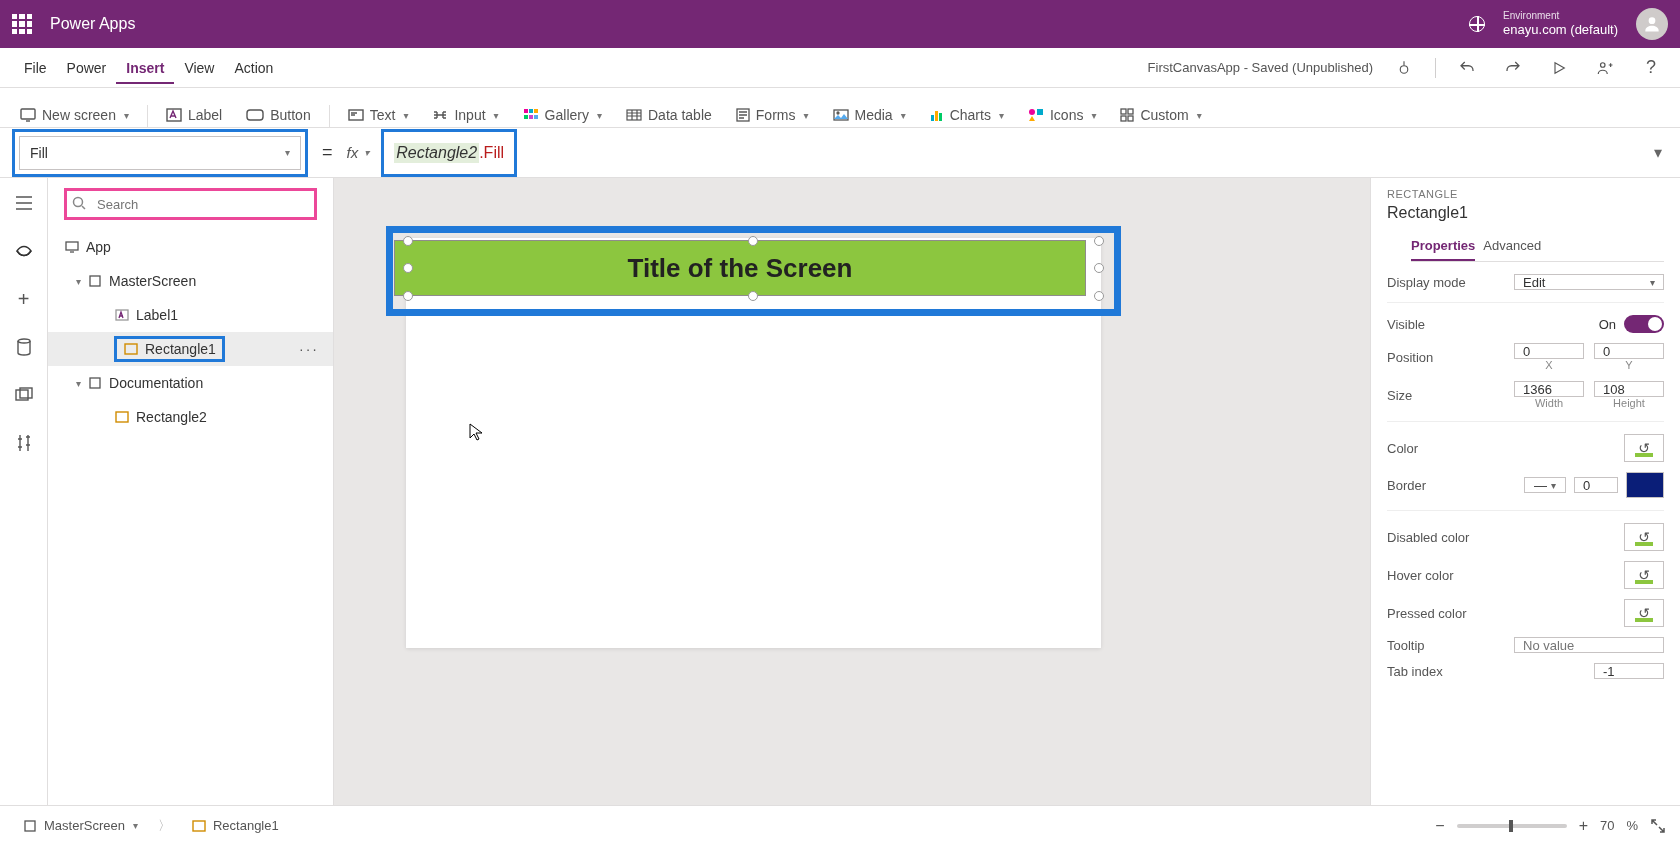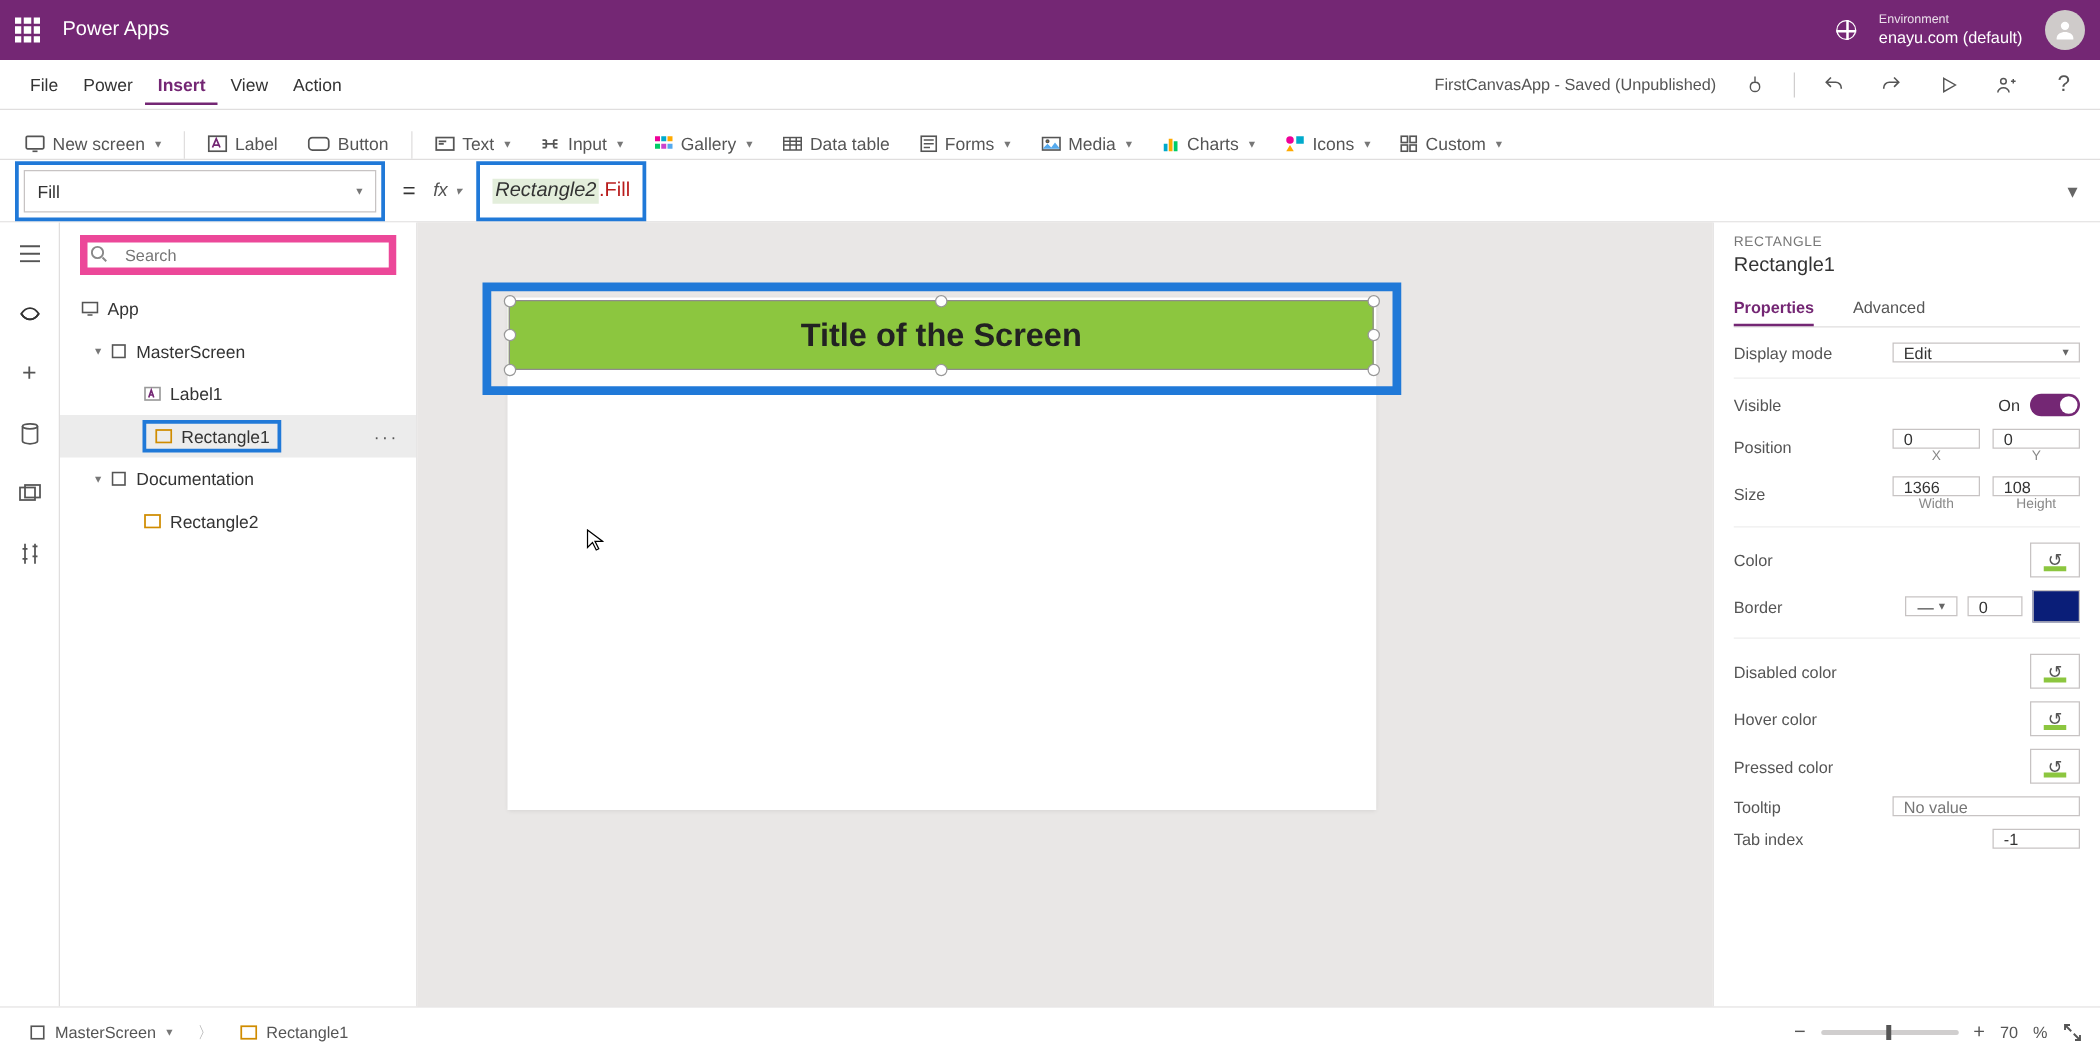--- a/index.html
+++ b/index.html
@@ -55,55 +55,55 @@
 .rail-item.active { color:#742774; }
 
 .tree-panel { width: 286px; border-right:1px solid #e0dede; background:#fff; display:flex; flex-direction:column; }
 .tree-header { display:flex; align-items:center; justify-content:space-between; padding:10px 16px 6px; }
 .tree-title { font-size:18px; font-weight:600; color:#333; }
 .tree-close { cursor:pointer; color:#555; font-size:14px; }
 .tree-tabs { display:flex; gap:18px; padding:0 16px; border-bottom:1px solid #e0dede; }
 .tree-tab { padding:8px 0; font-size:14px; color:#555; cursor:pointer; }
 .tree-tab.active { color:#742774; font-weight:600; border-bottom:2px solid #742774; }
 .search-row { padding:10px 16px; }
-.search-input { width:100%; height:32px; border:6px solid #ec4899; padding:0 10px 0 30px; font-size:13px; color:#555; background:#fff; }
+.search-input { width:100%; height:32px; border:3px solid #ec4899; padding:0 10px 0 30px; font-size:13px; color:#555; background:#fff; }
 .search-wrap { position:relative; }
 .search-icon { position:absolute; left:8px; top:8px; color:#888; }
 
 .tree-list { flex:1; overflow:auto; font-size:14px; color:#333; }
 .tree-node { display:flex; align-items:center; height:34px; padding-left:16px; gap:6px; cursor:pointer; }
 .tree-node.selected { background:#ececec; }
 .indent-1 { padding-left:26px; }
 .indent-3 { padding-left:66px; }
 .highlight-box { border:3px solid #2079d8; display:inline-flex; align-items:center; padding:2px 6px; }
 .more-dots { margin-left:auto; margin-right:14px; color:#555; letter-spacing:2px; }
 .tree-icon { width:16px; height:16px; display:inline-flex; align-items:center; justify-content:center; }
 
 
 .canvas-wrap { flex:1; background:#e9e7e6; position:relative; display:flex; flex-direction:column; }
 .canvas-area { flex:1; position:relative; overflow:hidden; }
 .screen { position:absolute; left:72px; top:60px; width:695px; height:410px; background:#fff; box-shadow:0 1px 4px rgba(0,0,0,.1); }
 .selection-outer { position:absolute; left:52px; top:48px; width:735px; height:90px; border:7px solid #2079d8; }
-.rect1 { position:absolute; left:73px; top:62px; width:692px; height:56px; background:#8cc63f; border:1px solid #8f8c8c; display:flex; align-items:center; justify-content:center; }
+.rect1 { position:absolute; left:60px; top:62px; width:692px; height:56px; background:#8cc63f; border:1px solid #8f8c8c; display:flex; align-items:center; justify-content:center; }
 .rect1-title { font-size:26px; font-weight:700; color:#222; }
 .handle { position:absolute; width:10px; height:10px; background:#fff; border:1px solid #999; border-radius:50%; }
 .cursor-arrow { position:absolute; left:135px; top:245px; font-size:14px; color:#000; }
 
 
 .statusbar { height:40px; border-top:1px solid #e0dede; background:#fff; display:flex; align-items:center; padding:0 14px; gap:12px; font-size:13px; color:#555; }
 .breadcrumb-seg { display:flex; align-items:center; gap:6px; padding:4px 8px; border:0; cursor:pointer; }
 .status-right { margin-left:auto; display:flex; align-items:center; gap:12px; }
 .zoom-track { width:110px; height:4px; background:#d0cece; position:relative; border-radius:2px; }
 .zoom-thumb { position:absolute; top:-4px; width:4px; height:12px; background:#555; }
 
 
 .props { width: 310px; border-left:1px solid #e0dede; background:#fff; padding:10px 16px; overflow:auto; font-size:13px; color:#333; }
 .props-cat { font-size:11px; color:#777; letter-spacing:.5px; }
 .props-name { font-size:16px; margin:4px 0 10px; }
-.props-tabs { display:flex; gap:31px; border-bottom:1px solid #e0dede; margin-bottom:12px; }
+.props-tabs { display:flex; gap:8px; border-bottom:1px solid #e0dede; margin-bottom:12px;margin-left:24px; }
 .props-tab { padding:6px 0; cursor:pointer; color:#555; }
 .props-tab.active { color:#742774; font-weight:600; border-bottom:2px solid #742774; }
 .prop-row { display:flex; align-items:center; justify-content:space-between; margin:10px 0; }
 .prop-row .label { color:#555; }
 .field { height:16px; border:1px solid #c7c3c3; background:#fff; padding:0 8px; font-size:13px; display:flex; align-items:center; }
 .field-sm { width:70px; }
 .two-col { display:flex; gap:10px; }
 .sublabel { font-size:11px; color:#888; text-align:center; width:70px; }
 .toggle { width:40px; height:18px; background:#742774; border-radius:10px; position:relative; cursor:pointer; }
 .toggle::after { content:""; position:absolute; right:2px; top:2px; width:14px; height:14px; background:#fff; border-radius:50%; }

